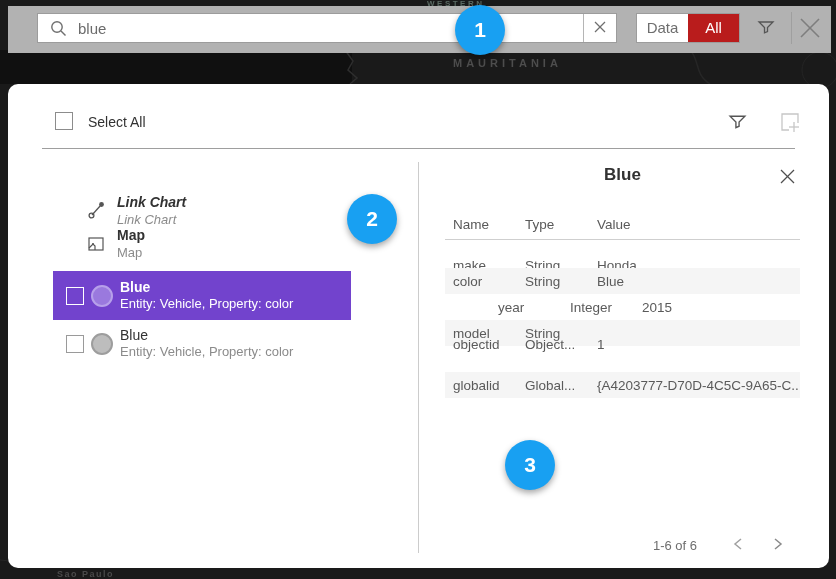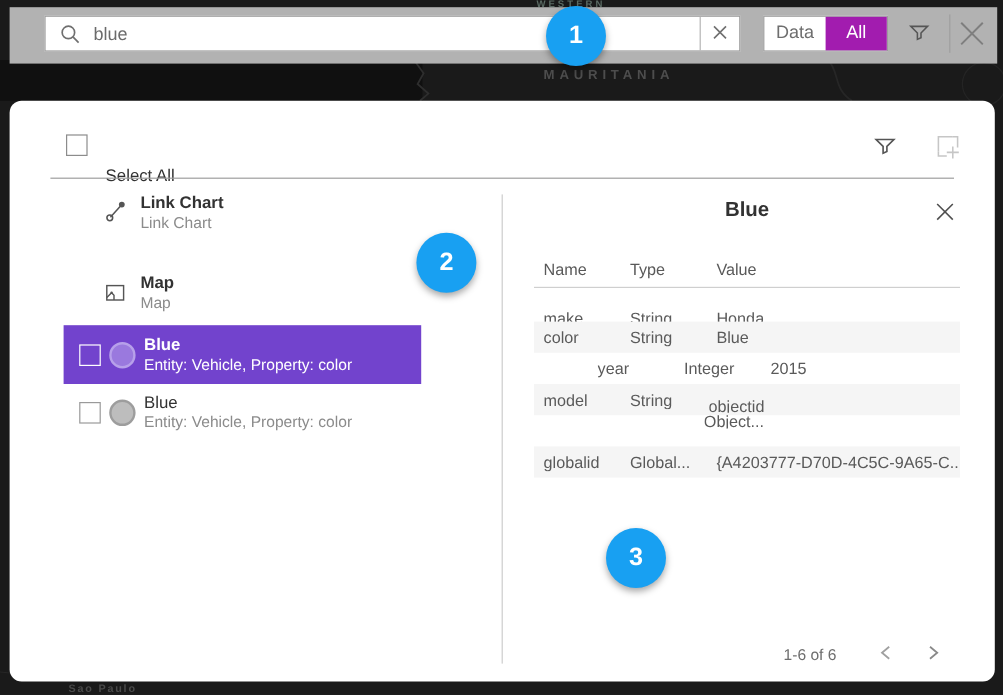--- a/index.html
+++ b/index.html
@@ -3,38 +3,38 @@
 <meta charset="utf-8">
 <style>
   html,body{margin:0;padding:0;background:#1a1a1a;}
   #app{position:relative;width:836px;height:579px;background:#1a1a1a;overflow:hidden;
        font-family:"Liberation Sans",sans-serif;}
   .abs{position:absolute;}
 
   
   #map-dark-left{left:0;top:50px;width:352px;height:34px;background:#101010;}
   .map-label{position:absolute;font-weight:bold;white-space:nowrap;}
-  #label-western{left:427px;top:-1px;font-size:8px;letter-spacing:2.5px;color:#5a6a63;margin-left:20px;}
+  #label-western{left:427px;top:-1px;font-size:8px;letter-spacing:2.5px;color:#5a6a63;}
   #label-mauritania{left:453px;top:57px;font-size:11px;letter-spacing:4px;color:#4d4d4d;}
   #label-saopaulo{left:57px;top:569px;font-size:9px;letter-spacing:1.5px;color:#4a4a4a;}
 
   
   #topbar{left:8px;top:6px;width:823px;height:47px;background:#b2b2b2;}
   #search-box{left:37px;top:13px;width:580px;height:30px;background:#fff;border:1px solid #9c9c9c;
               box-sizing:border-box;display:flex;align-items:center;}
   #search-box .sicon{width:40px;display:flex;justify-content:center;align-items:center;}
   #search-input{flex:1;border:none;outline:none;background:transparent;font:15px "Liberation Sans",sans-serif;
                 color:#6b6b6b;padding:0;}
   #search-sep{width:1px;height:28px;background:#b5b5b5;}
   #search-clear{width:32px;height:28px;border:none;background:transparent;display:flex;
                 align-items:center;justify-content:center;cursor:pointer;padding:0;}
   #toggle{left:636px;top:13px;width:102px;height:28px;border:1px solid #9c9c9c;background:#fff;
           box-sizing:content-box;display:flex;}
   .toggle-opt{width:51px;height:28px;line-height:28px;text-align:center;font-size:15px;color:#6e6e6e;cursor:pointer;}
-  .toggle-opt.selected{background:#a21caf;color:#fff;}
+  .toggle-opt.selected{background:#b91c1c;color:#fff;}
   .icon-btn{border:none;background:transparent;padding:0;cursor:pointer;display:flex;
             align-items:center;justify-content:center;}
   #topbar-funnel{left:753px;top:16px;width:26px;height:24px;}
   #topbar-sep{left:791px;top:12px;width:1px;height:32px;background:#9f9f9f;}
   #topbar-close{left:794px;top:13px;width:32px;height:32px;}
 
   
   .callout{position:absolute;width:50px;height:50px;border-radius:50%;background:#18a0f2;color:#fff;
            font-size:21px;font-weight:bold;display:flex;align-items:center;justify-content:center;
            box-shadow:0 3px 6px rgba(0,0,0,.35);z-index:30;}
@@ -137,21 +137,21 @@
     </button>
   </div>
 
   <div class="callout" id="callout-1">1</div>
   <div class="callout" id="callout-2">2</div>
   <div class="callout" id="callout-3">3</div>
 
   <div class="abs" id="panel"></div>
 
   <div class="abs checkbox" style="left:55px;top:112px;z-index:11;"></div>
-  <span class="abs" id="select-all-label" style="z-index:11;margin-top:24px;">Select All</span>
+  <span class="abs" id="select-all-label" style="z-index:11;">Select All</span>
 
   <button class="abs icon-btn" id="panel-funnel" style="z-index:11;">
     <span>
       <svg width="19" height="19" viewBox="0 0 18 18">
           <path d="M2 4 L16 4 L10.5 9.5 L10.5 13.5 L7.5 14.8 L7.5 9.5 Z" fill="none" stroke="#555" stroke-width="1.3"></path>
         </svg>
     </span>
   </button>
   <button class="abs icon-btn" id="panel-add" style="z-index:11;">
     <span>
@@ -160,21 +160,21 @@
           <path d="M15 3 L19 3 L19 12" fill="none" stroke="#c6c6c6" stroke-width="1.3"></path>
           <path d="M3 15 L3 19 L10 19" fill="none" stroke="#c6c6c6" stroke-width="1.3"></path>
           <line x1="15" y1="11" x2="15" y2="21" stroke="#c6c6c6" stroke-width="1.3"></line>
           <line x1="10" y1="16" x2="20" y2="16" stroke="#c6c6c6" stroke-width="1.3"></line>
         </svg>
     </span>
   </button>
   <div class="abs" id="panel-divider" style="z-index:11;"></div>
   <div class="abs" id="v-divider" style="z-index:11;"></div>
 
-  <div class="abs" style="left:53px;top:154px;width:298px;height:46px;z-index:11;">
+  <div class="abs" style="left:53px;top:188px;width:298px;height:46px;z-index:11;font-style:italic;">
     <span class="res-icon" style="left:35px;top:13px;">
       <svg width="18" height="18" viewBox="0 0 18 18">
           <line x1="4" y1="14" x2="13" y2="4" stroke="#555" stroke-width="1.3"></line>
           <circle cx="13.5" cy="3.5" r="2.4" fill="#555"></circle>
           <circle cx="3.5" cy="14.5" r="2.4" fill="none" stroke="#555" stroke-width="1.3"></circle>
         </svg>
     </span>
     <span class="res-title" style="left:64px;top:6px;">Link Chart</span>
     <span class="res-sub" style="left:64px;top:24px;">Link Chart</span>
   </div>
@@ -232,21 +232,21 @@
   </div>
   <div class="trow" style="top:294px;z-index:11;margin-left:45px;">
     <span class="td c1">year</span>
     <span class="td c2">Integer</span>
     <span class="td c3">2015</span>
   </div>
   <div class="trow alt" style="top:320px;z-index:11;">
     <span class="td c1">model</span>
     <span class="td c2">String</span>
   </div>
-  <div class="trow" style="top:331px;z-index:11;flex-direction:column;">
+  <div class="trow" style="top:331px;z-index:11;">
     <span class="td c1">objectid</span>
     <span class="td c2">Object...</span>
     <span class="td c3">1</span>
   </div>
   <div class="trow alt" style="top:372px;z-index:11;">
     <span class="td c1">globalid</span>
     <span class="td c2">Global...</span>
     <span class="td c3">{A4203777-D70D-4C5C-9A65-C...</span>
   </div>
 

